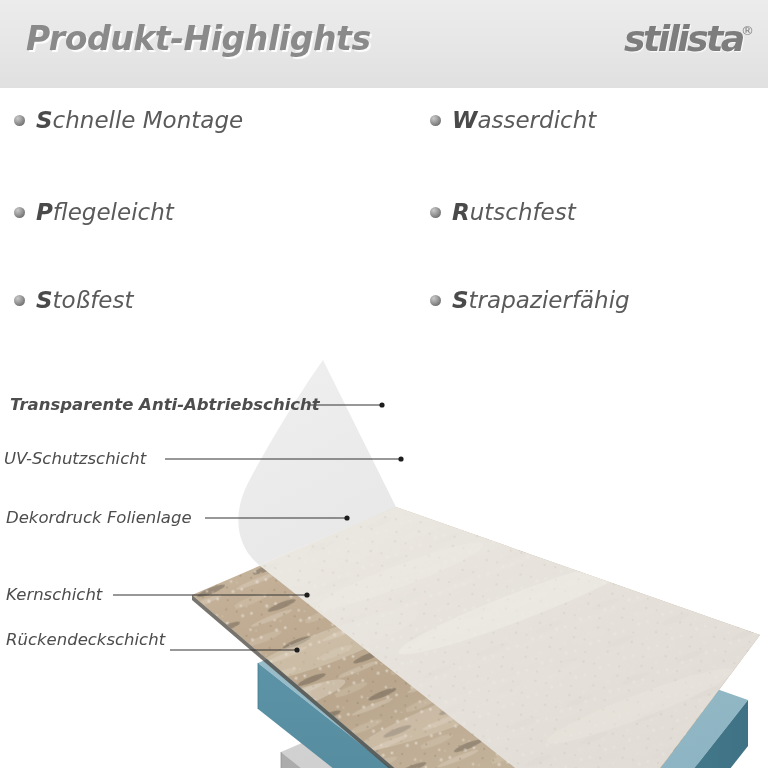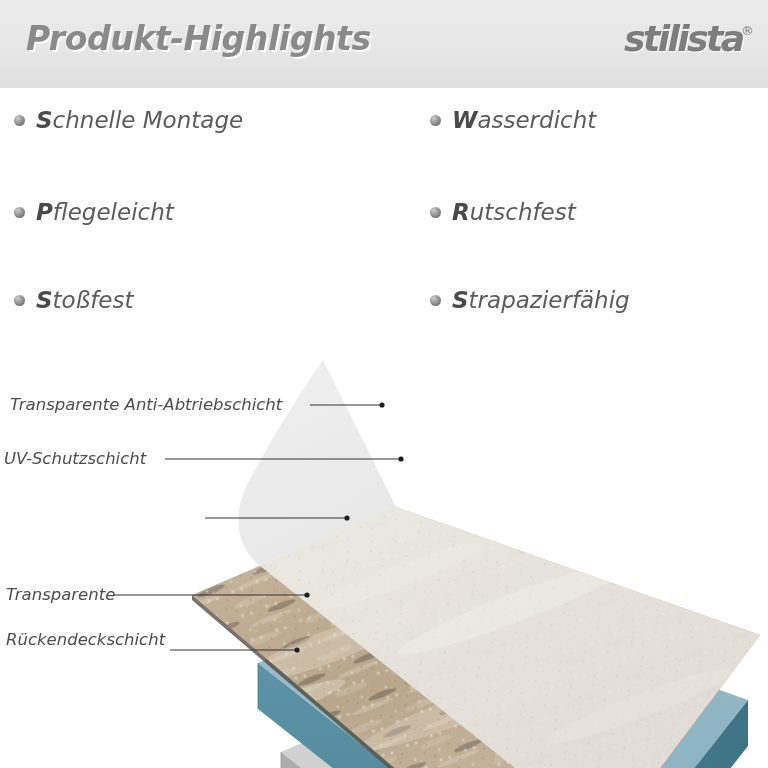--- a/index.html
+++ b/index.html
@@ -311,20 +311,21 @@
       </g>
       <g fill="#1d1d1d">
         <circle cx="382" cy="59" r="2.6"></circle>
         <circle cx="401" cy="113" r="2.6"></circle>
         <circle cx="347" cy="172" r="2.6"></circle>
         <circle cx="307" cy="249" r="2.6"></circle>
         <circle cx="297" cy="304" r="2.6"></circle>
       </g>
     </svg>
 
-    <div class="layer-label" style="left:10px; top:49px;">Transparente Anti-Abtriebschicht</div>
+    <div class="layer-label" style="left:10px; top:49px;font-weight:bold;">Transparente Anti-Abtriebschicht</div>
     <div class="layer-label" style="left:4px; top:103px;">UV-Schutzschicht</div>
-    <div class="layer-label" style="left:6px; top:239px;">Transparente</div>
+    <div class="layer-label" style="left:6px; top:162px;">Dekordruck Folienlage</div>
+    <div class="layer-label" style="left:6px; top:239px;">Kernschicht</div>
     <div class="layer-label" style="left:6px; top:284px;">Rückendeckschicht</div>
 
   </div>
 
 </div>
 
 </body></html>

